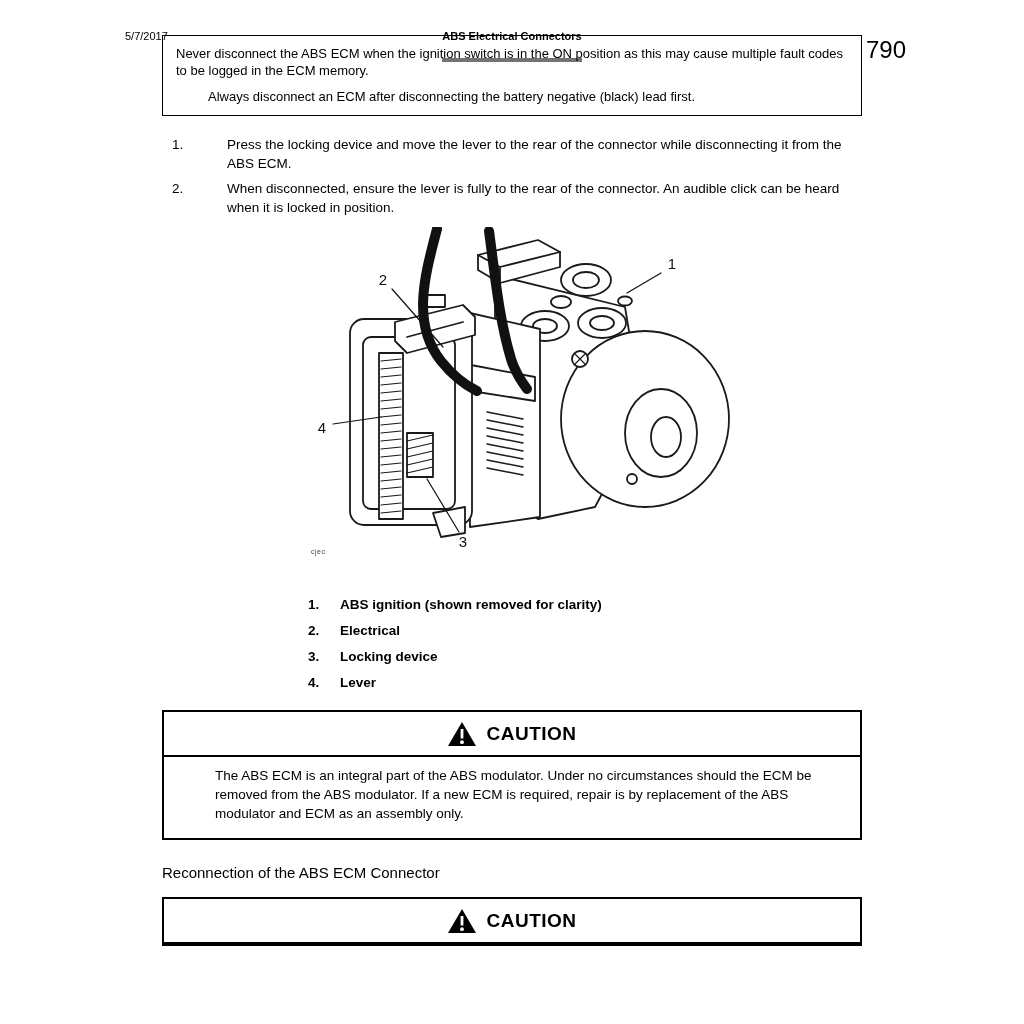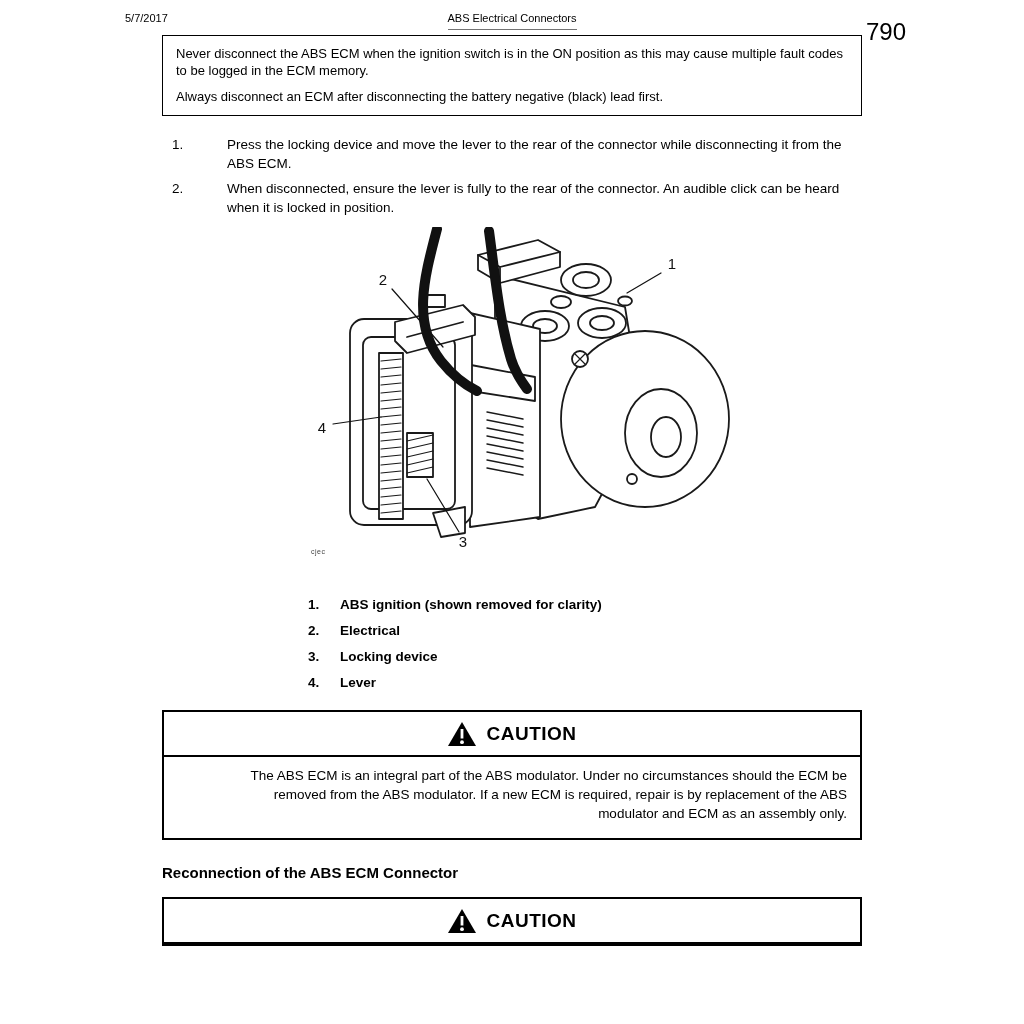--- a/index.html
+++ b/index.html
@@ -7,60 +7,60 @@
   body {
     width:1024px; height:1024px;
     font-family:"Liberation Sans", sans-serif;
     color:#000;
     position:relative;
     overflow:hidden;
   }
   .page { position:relative; width:1024px; height:1024px; background:#fff; }
 
   
-  .page-header { position:absolute; top:10px; left:0; width:100%; height:30px; font-size:11px; }
+  .page-header { position:absolute; top:28px; left:0; width:100%; height:30px; font-size:11px; }
   .header-date { position:absolute; left:125px; top:2px; }
   .header-title { position:absolute; left:0; right:0; top:2px; text-align:center; }
-  .header-title span { border-bottom:1px solid #737373; padding-bottom:5px; }
+  .header-title span { border-bottom:4px solid #737373; padding-bottom:16px;font-weight:bold; }
   .page-number { position:absolute; right:118px; top:8px; font-size:24px; }
 
   
   .content { position:absolute; left:162px; top:35px; width:700px; }
 
   .notice-box {
     border:1.5px solid #000;
     padding:9px 13px 10px 13px;
     font-size:13px; line-height:1.32;
   }
-  .notice-box p + p { margin-top:9px; }
+  .notice-box p + p { margin-top:9px;margin-left:32px; }
 
   .steps { margin-top:20px; padding-left:10px; font-size:13.5px; line-height:1.36; }
   .step { display:flex; margin-bottom:7px; }
   .step-num { width:22px; flex:0 0 22px; }
   .step-text { flex:1;margin-left:33px; }
 
   .figure-wrap { position:relative; height:342px; margin-top:10px; }
   .figure-wrap svg { position:absolute; left:133px; top:0; }
   .callout-text { font-size:15px; fill:#111; }
   .credit-text { font-size:7px; fill:#444; letter-spacing:0.5px; }
 
   .legend { margin-top:28px; padding-left:146px; font-size:13.5px; font-weight:bold; }
   .legend-row { display:flex; margin-bottom:11px; }
   .legend-num { width:32px; flex:0 0 32px; }
 
-  .caution-box { border:2px solid #000; margin-top:20px;text-align:right; }
+  .caution-box { border:2px solid #000; margin-top:20px; }
   .caution-header {
     display:flex; align-items:center; justify-content:center;
     gap:9px; padding:9px 0 8px 0;
     border-bottom:2px solid #000;
   }
   .caution-title { font-size:19px; font-weight:bold; letter-spacing:0.5px; }
   .caution-body { padding:10px 13px 14px 13px; font-size:13.5px; line-height:1.4;margin-left:38px; }
 
-  .section-heading { margin-top:24px; font-size:15px; font-weight:bold; }
+  .section-heading { margin-top:24px; font-size:15px; font-weight:normal; }
   .caution-box.second { margin-top:16px; }
 </style>
 </head>
 <body>
 
 <div class="page">
 
   <div class="page-header">
     <span class="header-date">5/7/2017</span>
     <div class="header-title">

